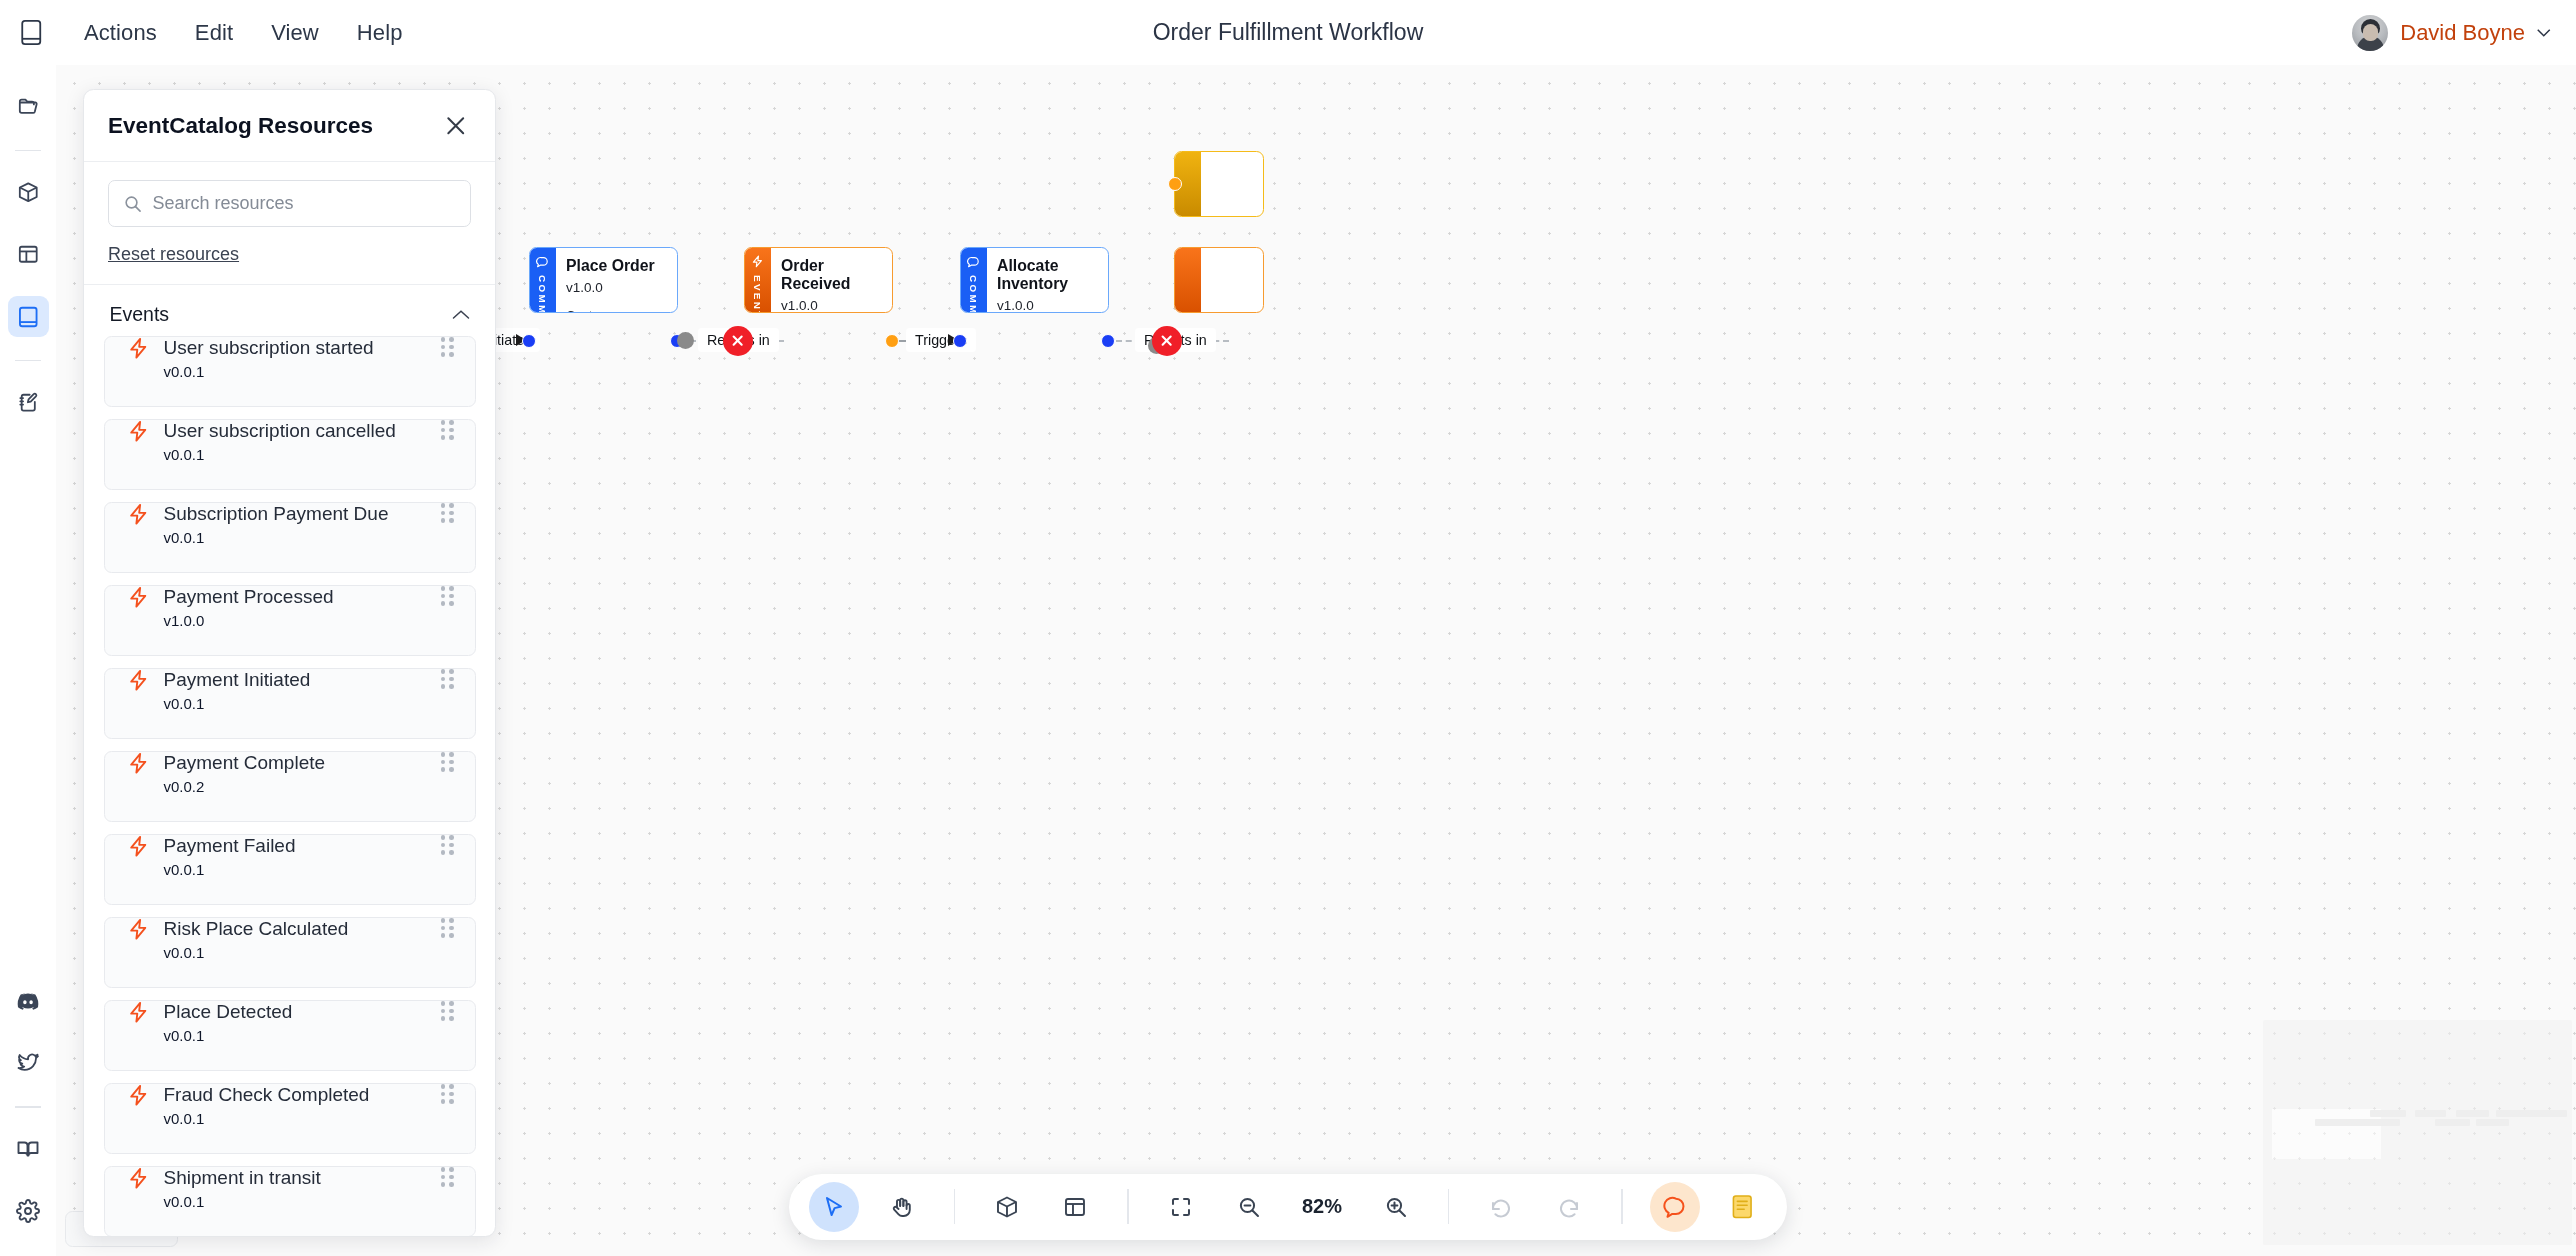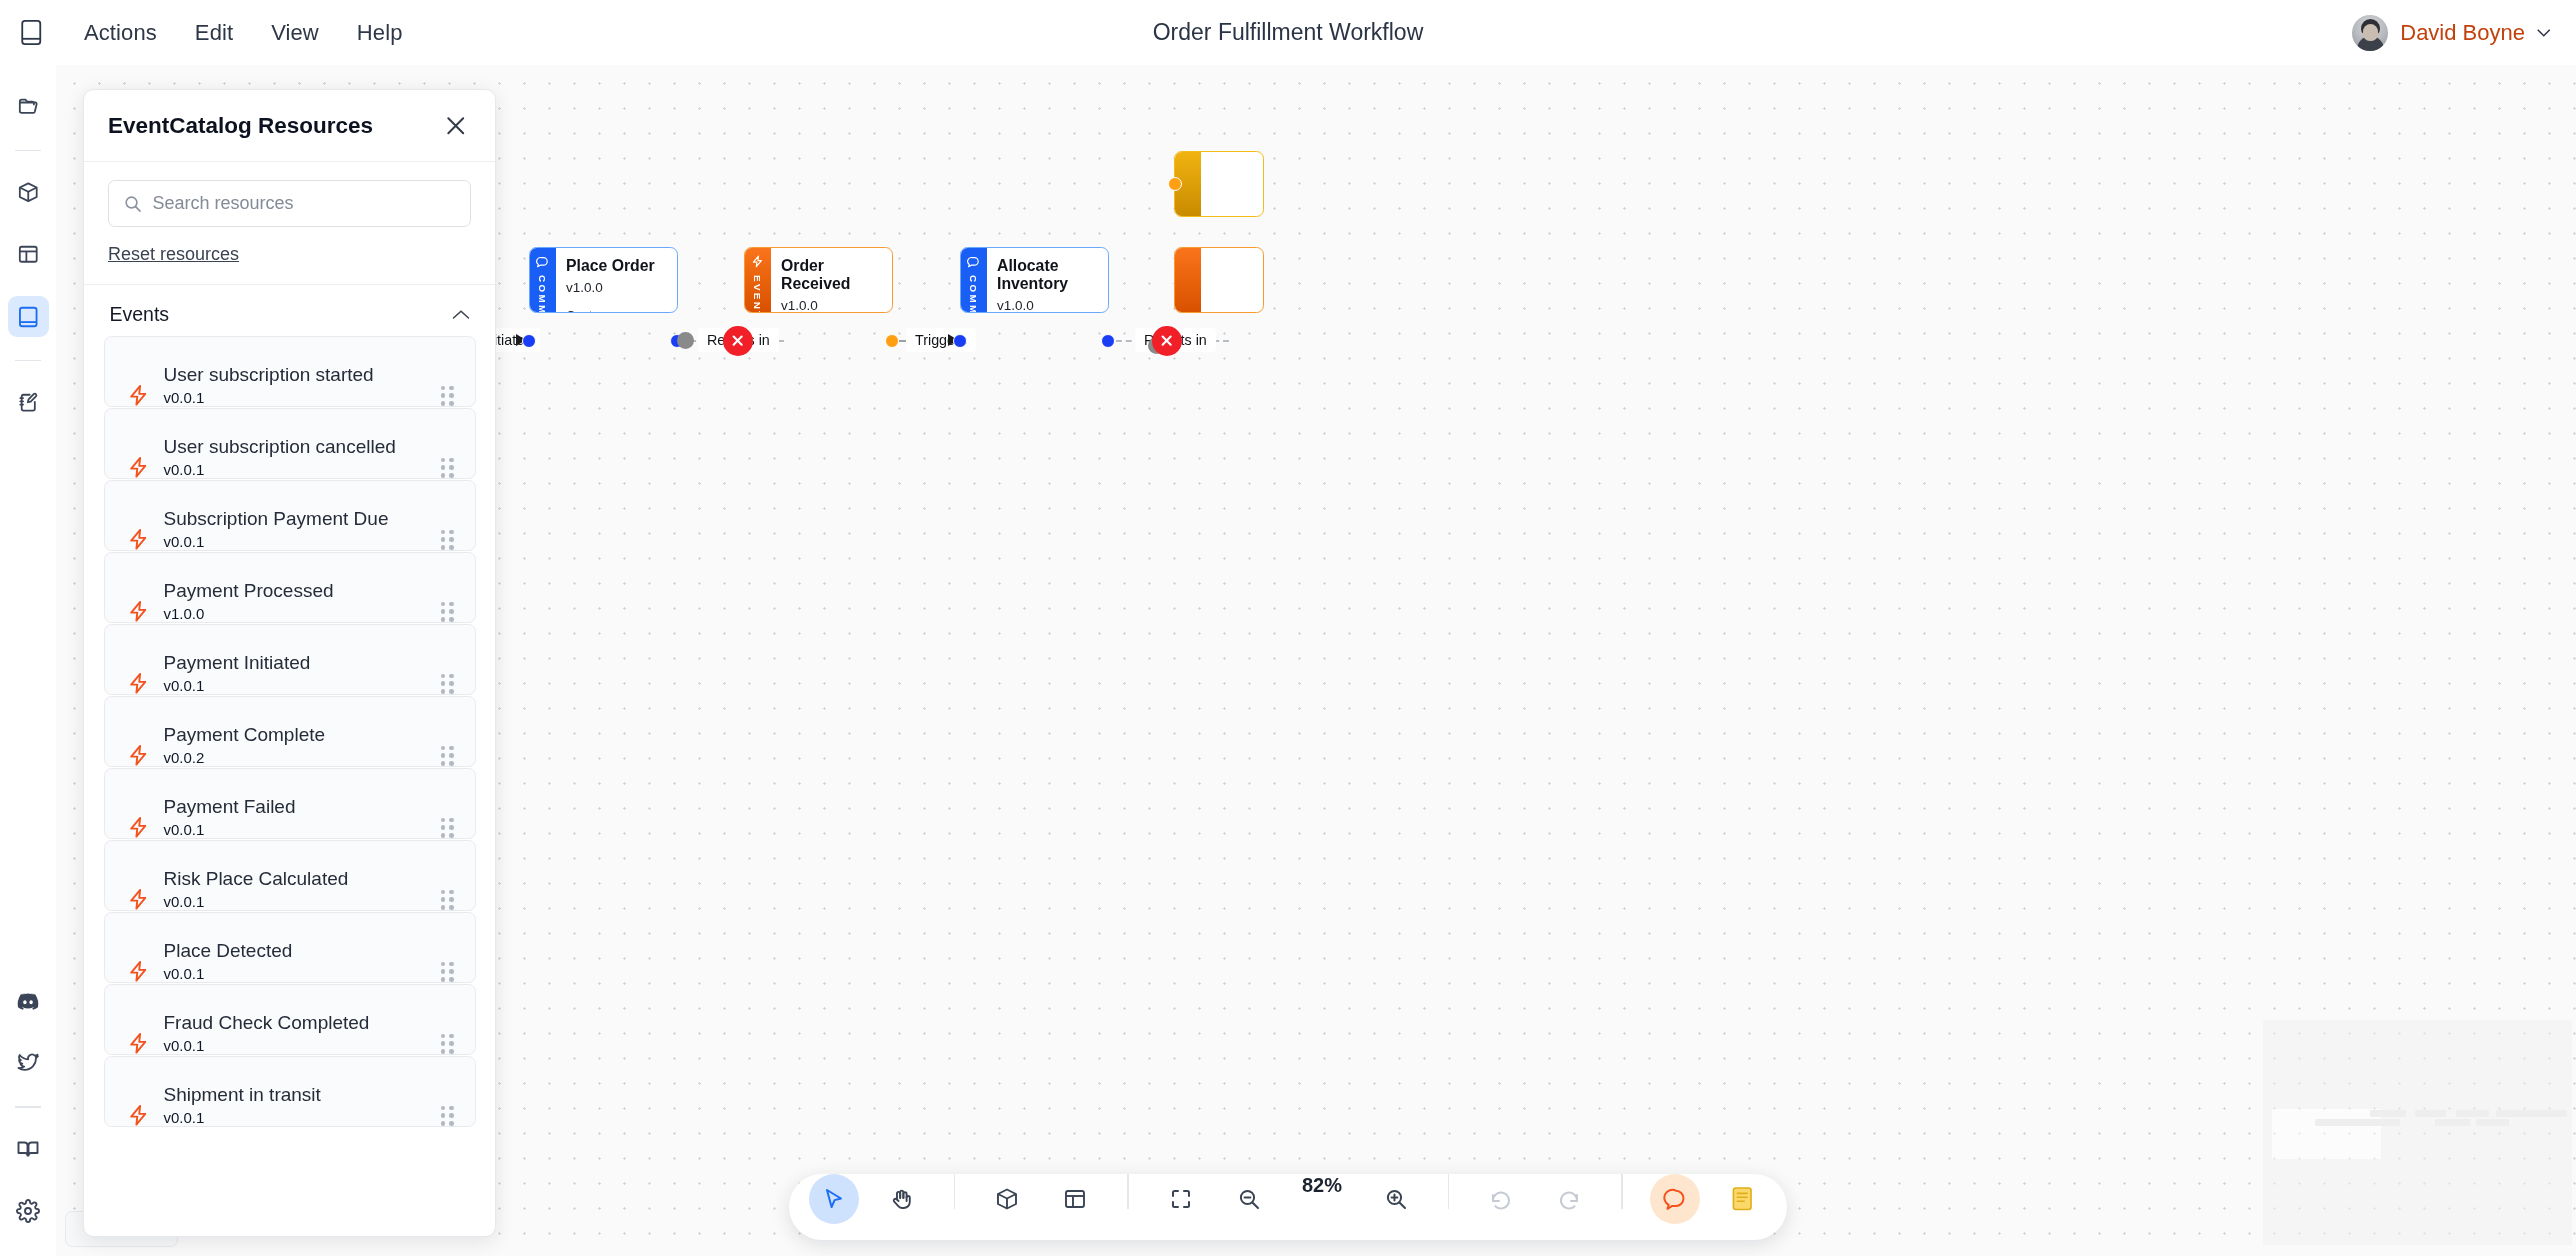--- a/index.html
+++ b/index.html
@@ -169,38 +169,38 @@
   .panel-sep { height: 0.8px; background: #eceef1; margin-top: 19.5px; flex: none; }
   .section-head {
     display: flex; align-items: center; justify-content: space-between;
     padding: 18px 25.5px 10.5px 25.5px; flex: none; cursor: pointer;
   }
   .section-title { font-size: 19.5px; color: #141a26; font-weight: 400; }
   .chev-up { width: 18px; height: 10.5px; color: #3a4150; }
   .res-list { padding: 0 19.5px; overflow: hidden; flex: 1; }
   .res-item {
     height: 71px; border: 0.8px solid #e8eaee; border-radius: 7.5px; background: #fafbfc;
-    display: flex; align-items: flex-end; padding: 0 16.5px 0 16.5px; margin-bottom: 1px;
+    display: flex; align-items: flex-start; padding: 0 16.5px 0 16.5px; margin-bottom: 12px;
     cursor: pointer;
   }
   .res-icon { width: 35px; flex: none; display: flex; align-items: center; justify-content: center; }
   .res-text { flex: 1; padding-left: 7.5px; min-width: 0; }
   .res-name { font-size: 19px; color: #252c39; line-height: 1.2; }
   .res-ver { font-size: 15px; color: #0f172a; margin-top: 3px; }
   .drag-dots {
     width: 19.5px; flex: none; display: grid; grid-template-columns: 6.8px 6.8px;
     grid-template-rows: 5.3px 5.3px 5.3px; gap: 2.3px 1.5px; justify-content: center;
   }
   .drag-dots i { width: 4.5px; height: 4.5px; background: #b3b9c2; border-radius: 50%; display: block; }
 
   
   .toolbar {
     position: absolute; left: 50%; transform: translateX(-50%); bottom: 16.5px;
     height: 66px; background: #fff; border-radius: 35px;
-    box-shadow: 0 4.5px 19.5px rgba(25,32,50,.13); display: flex; 
+    box-shadow: 0 4.5px 19.5px rgba(25,32,50,.13); display: flex; align-items: center;
     padding: 0 19.5px; gap: 18px; z-index: 50;
   }
   .tb-btn {
     width: 50px; height: 50px; border-radius: 50%; display: flex;
     align-items: center; justify-content: center; cursor: pointer; color: #3a4453;
   }
   .tb-btn.active-blue { background: #cfe2fd; color: #1d6ef5; }
   .tb-btn.active-orange { background: #fde6cd; color: #f5521c; }
   .tb-btn.disabled { color: #c6cbd3; }
   .tb-sep { width: 1.5px; height: 35px; background: #e4e7ec; margin: 0 9px; }

